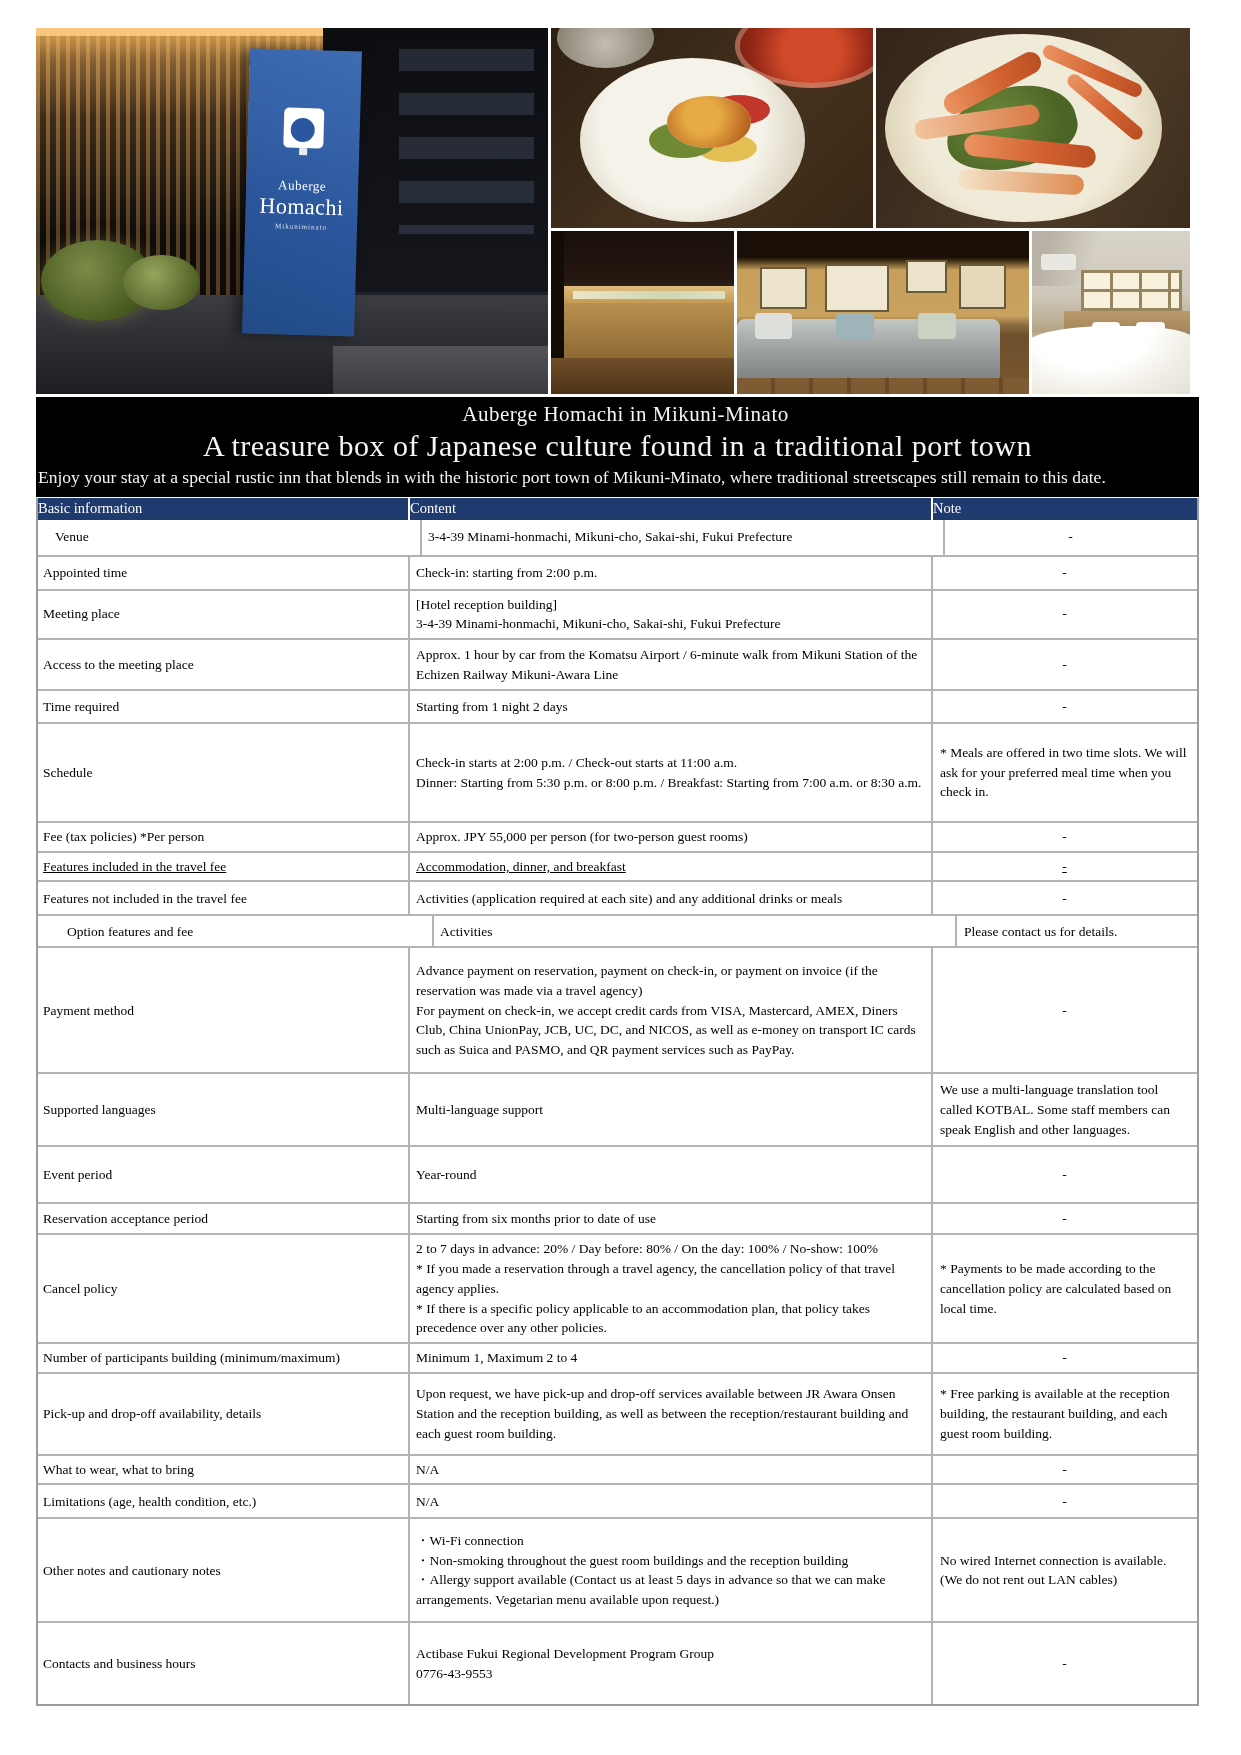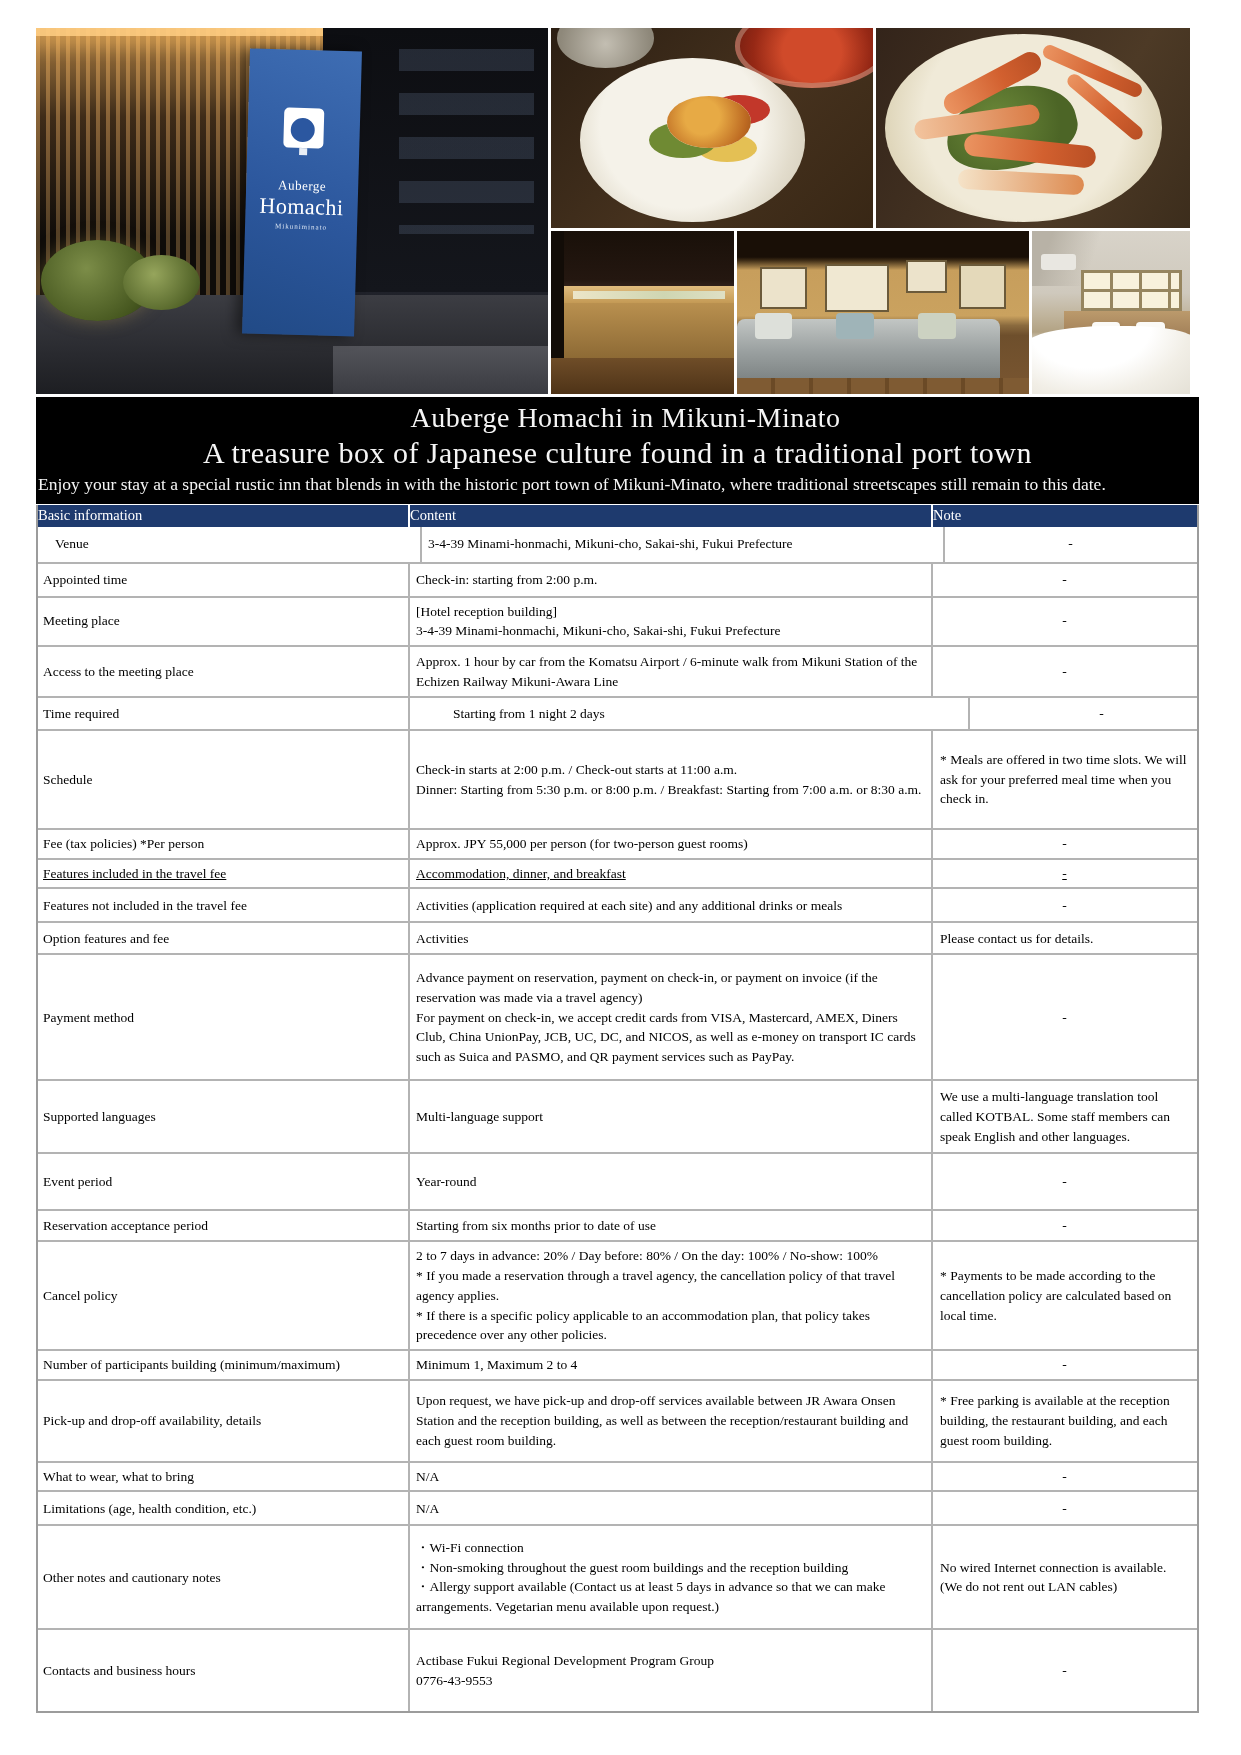--- a/index.html
+++ b/index.html
@@ -122,21 +122,21 @@
     background: linear-gradient(180deg,#bb9a6c,#a4825a); }
   .bed { position:absolute; left:-4%; right:-2%; bottom:-2%; height:44%;
     background: radial-gradient(ellipse at 38% 0%,#ffffff 42%,#f1eee6 68%,#e3dfd4 100%);
     border-radius: 50% 38% 0 0 / 26% 18% 0 0; }
   .pil1,.pil2 { position:absolute; top:56%; width:18%; height:9%; background:#fbfaf7; border-radius:4px;
     box-shadow: 0 2px 3px rgba(120,110,90,.5); }
   .pil1 { right:44%; } .pil2 { right:16%; }
 
   
   .band { background:#000; color:#f5f5f5; width:1163px; padding: 5px 0 9px 0; margin-top:3px; }
-  .band .t1 { text-align:center; font-size:28px; font-weight:normal; letter-spacing:.5px;margin-left:16px; }
+  .band .t1 { text-align:center; font-size:21px; font-weight:normal; letter-spacing:.5px;margin-left:16px; }
   .band .t2 { text-align:center; font-size:30px; font-weight:normal; margin-top:2px; letter-spacing:.5px; }
   .band .sub { font-size:17.5px; line-height:1.18; margin:4px 0 0 2px; font-family:"Liberation Serif","DejaVu Serif",serif; }
 
   
   .info-table { width:1163px; border:2px solid #9c9c9c; border-top:none; margin-top:1px; }
   .trow, .thead { display:grid; grid-template-columns: 372px 523px 1fr; }
   .thead { background:#1e3a6e; color:#fff; }
   .thead .hc { font-size:14.5px; text-align:left; padding:2px 0 3px; border-right:2px solid #fff; }
   .thead .hc:last-child { border-right:none; }
   .trow { border-top:2px solid #b3b3b3; }
@@ -148,26 +148,26 @@
   .c-content { padding:4px 8px 4px 6px; }
   .c-note { padding:4px 8px 4px 7px; }
   .c-note.dash { justify-content:center; text-align:center; }
   .c-note.dash .inner { width:auto; }
 
   
   .trow:nth-of-type(1)  { min-height:35px;padding-left:12px; }
   .trow:nth-of-type(2)  { min-height:34px; }
   .trow:nth-of-type(3)  { min-height:44px; }
   .trow:nth-of-type(4)  { min-height:51px; }
-  .trow:nth-of-type(5)  { min-height:33px;gap:37px; }
+  .trow:nth-of-type(5)  { min-height:33px; }
   .trow:nth-of-type(6)  { min-height:99px; }
   .trow:nth-of-type(7)  { min-height:28px; }
   .trow:nth-of-type(8)  { min-height:28px;text-decoration:underline; }
   .trow:nth-of-type(9)  { min-height:34px; }
-  .trow:nth-of-type(10) { min-height:32px; }
+  .trow:nth-of-type(10) { min-height:32px;padding-left:24px; }
   .trow:nth-of-type(11) { min-height:126px; }
   .trow:nth-of-type(12) { min-height:73px; }
   .trow:nth-of-type(13) { min-height:57px; }
   .trow:nth-of-type(14) { min-height:31px; }
   .trow:nth-of-type(15) { min-height:106px; }
   .trow:nth-of-type(16) { min-height:28px; }
   .trow:nth-of-type(17) { min-height:82px; }
   .trow:nth-of-type(18) { min-height:27px; }
   .trow:nth-of-type(19) { min-height:34px; }
   .trow:nth-of-type(20) { min-height:104px; }

